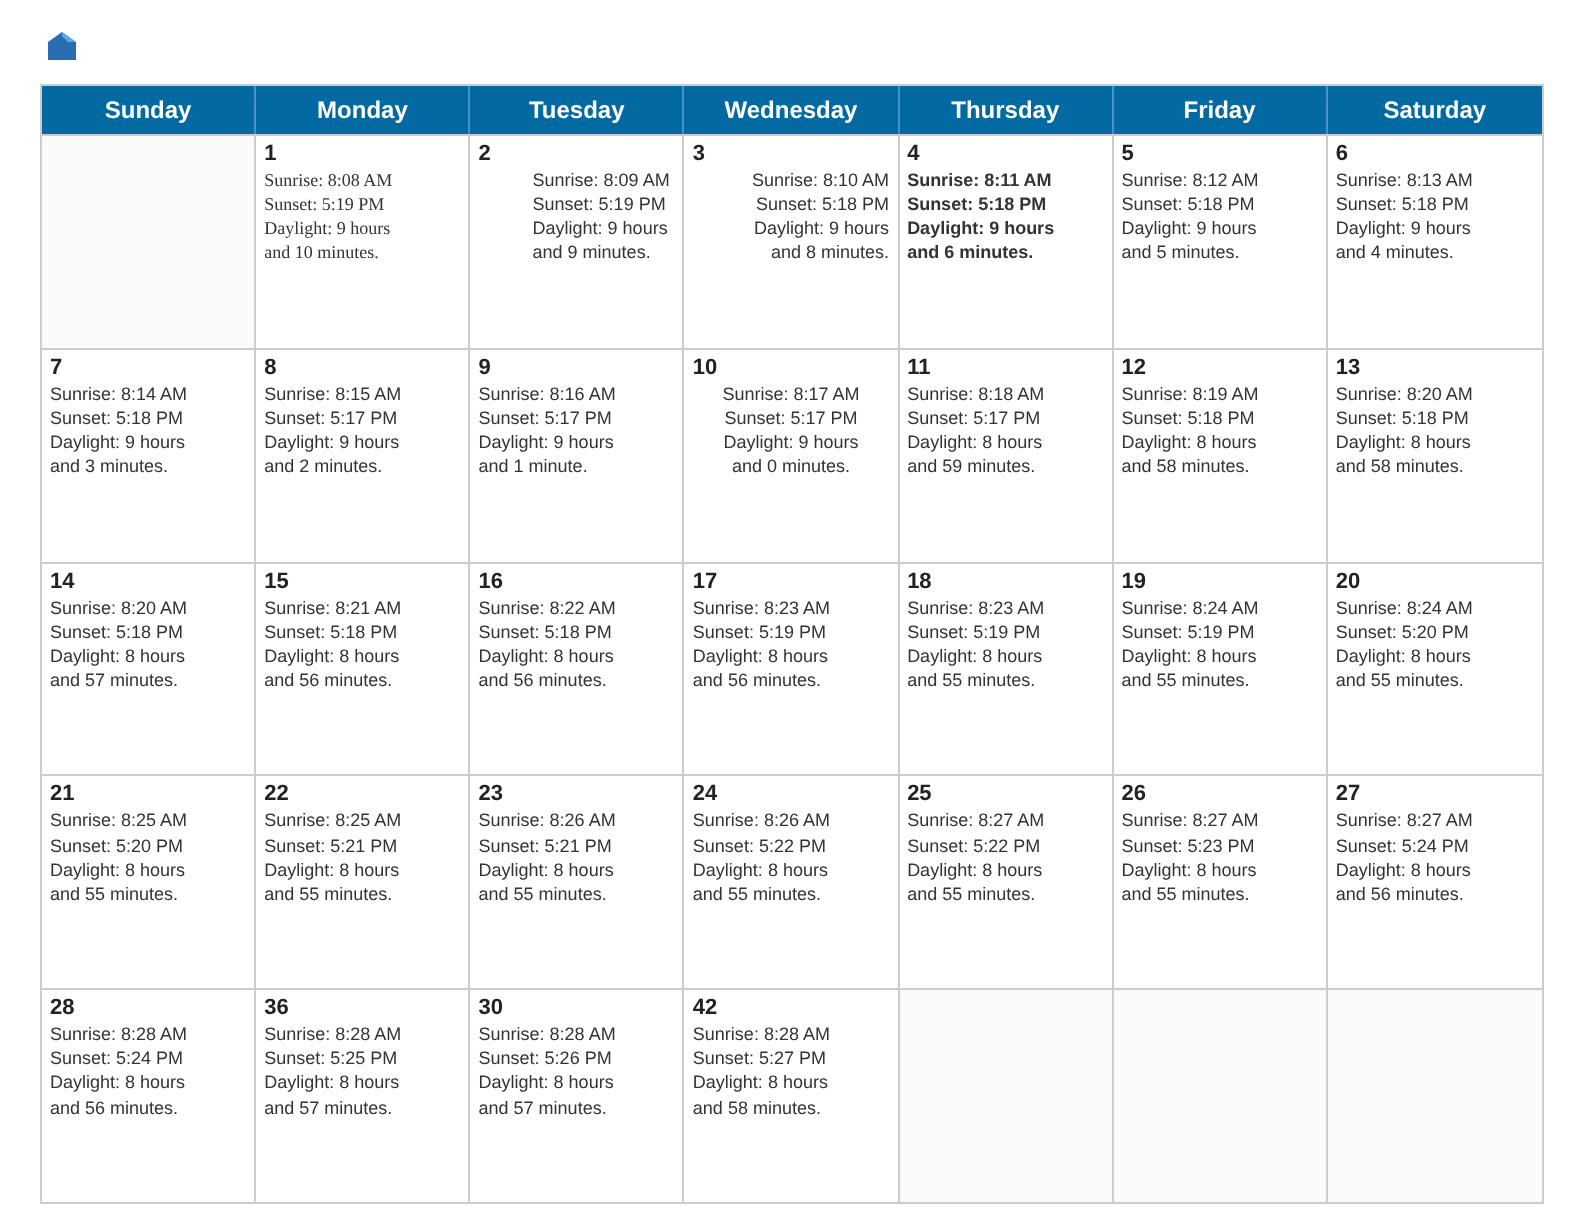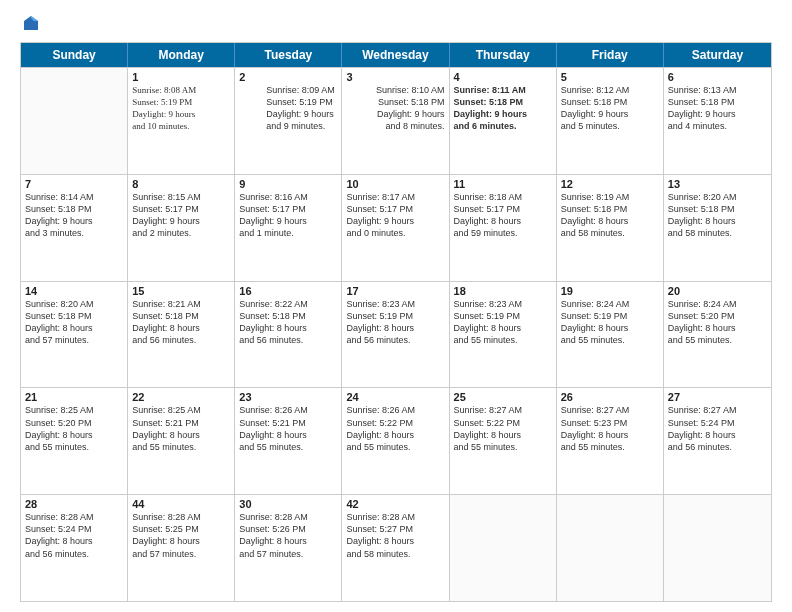--- a/index.html
+++ b/index.html
@@ -210,21 +210,21 @@
           </div>
           <div class="cal-cell">
             <div class="cell-day">9</div>
             <div class="cell-info" style="white-space: pre-line;">Sunrise: 8:16 AM
 Sunset: 5:17 PM
 Daylight: 9 hours
 and 1 minute.</div>
           </div>
           <div class="cal-cell">
             <div class="cell-day">10</div>
-            <div class="cell-info" style="white-space: pre-line;">Sunrise: 8:17 AM
+            <div class="cell-info" style="white-space: pre-line; text-align: center;">Sunrise: 8:17 AM
 Sunset: 5:17 PM
 Daylight: 9 hours
 and 0 minutes.</div>
           </div>
           <div class="cal-cell">
             <div class="cell-day">11</div>
             <div class="cell-info" style="white-space: pre-line;">Sunrise: 8:18 AM
 Sunset: 5:17 PM
 Daylight: 8 hours
 and 59 minutes.</div>
@@ -348,21 +348,21 @@
         </div>
         <div class="cal-row">
           <div class="cal-cell">
             <div class="cell-day">28</div>
             <div class="cell-info" style="white-space: pre-line;">Sunrise: 8:28 AM
 Sunset: 5:24 PM
 Daylight: 8 hours
 and 56 minutes.</div>
           </div>
           <div class="cal-cell">
-            <div class="cell-day">44</div>
+            <div class="cell-day">36</div>
             <div class="cell-info" style="white-space: pre-line;">Sunrise: 8:28 AM
 Sunset: 5:25 PM
 Daylight: 8 hours
 and 57 minutes.</div>
           </div>
           <div class="cal-cell">
             <div class="cell-day">30</div>
             <div class="cell-info" style="white-space: pre-line;">Sunrise: 8:28 AM
 Sunset: 5:26 PM
 Daylight: 8 hours

